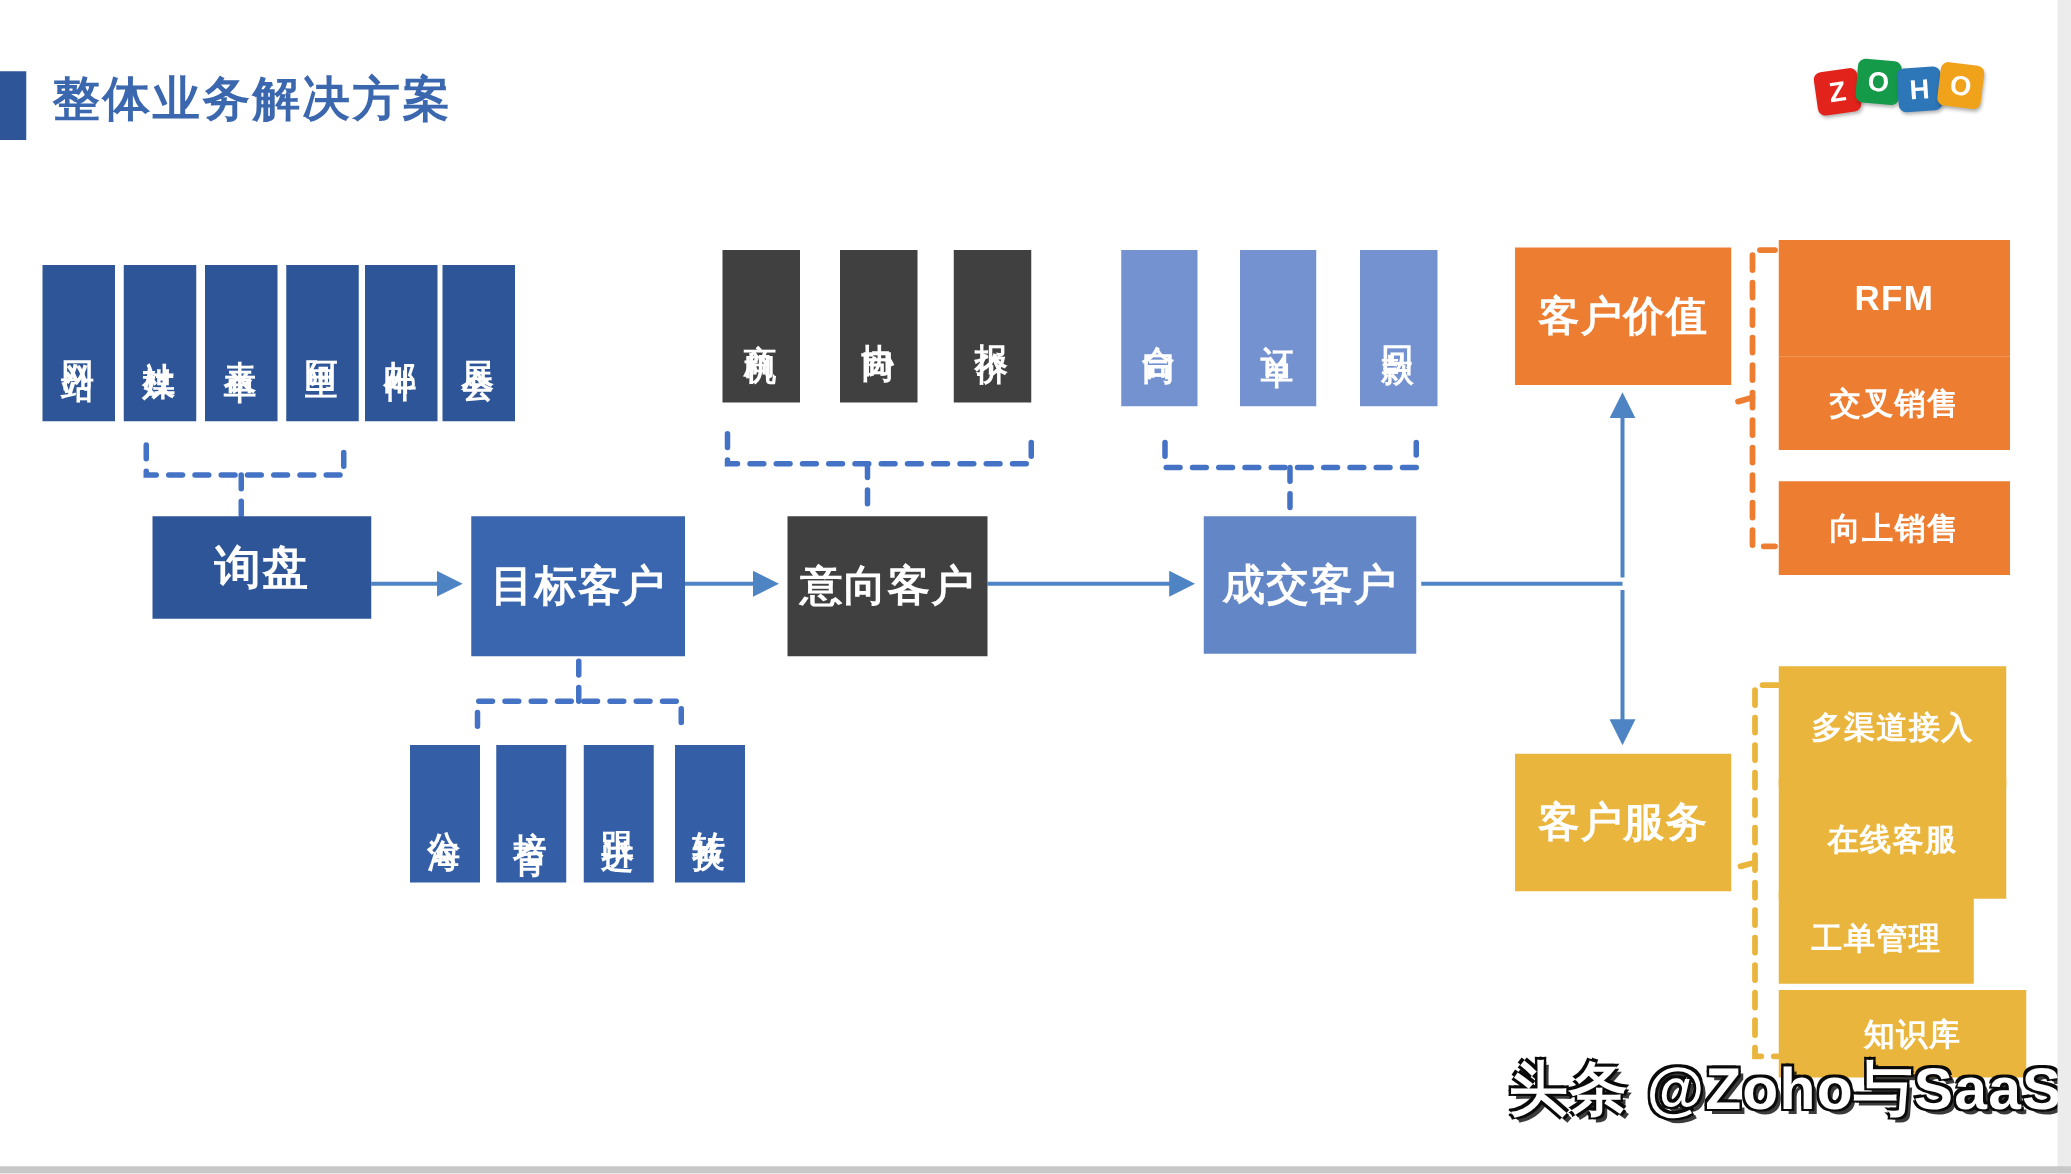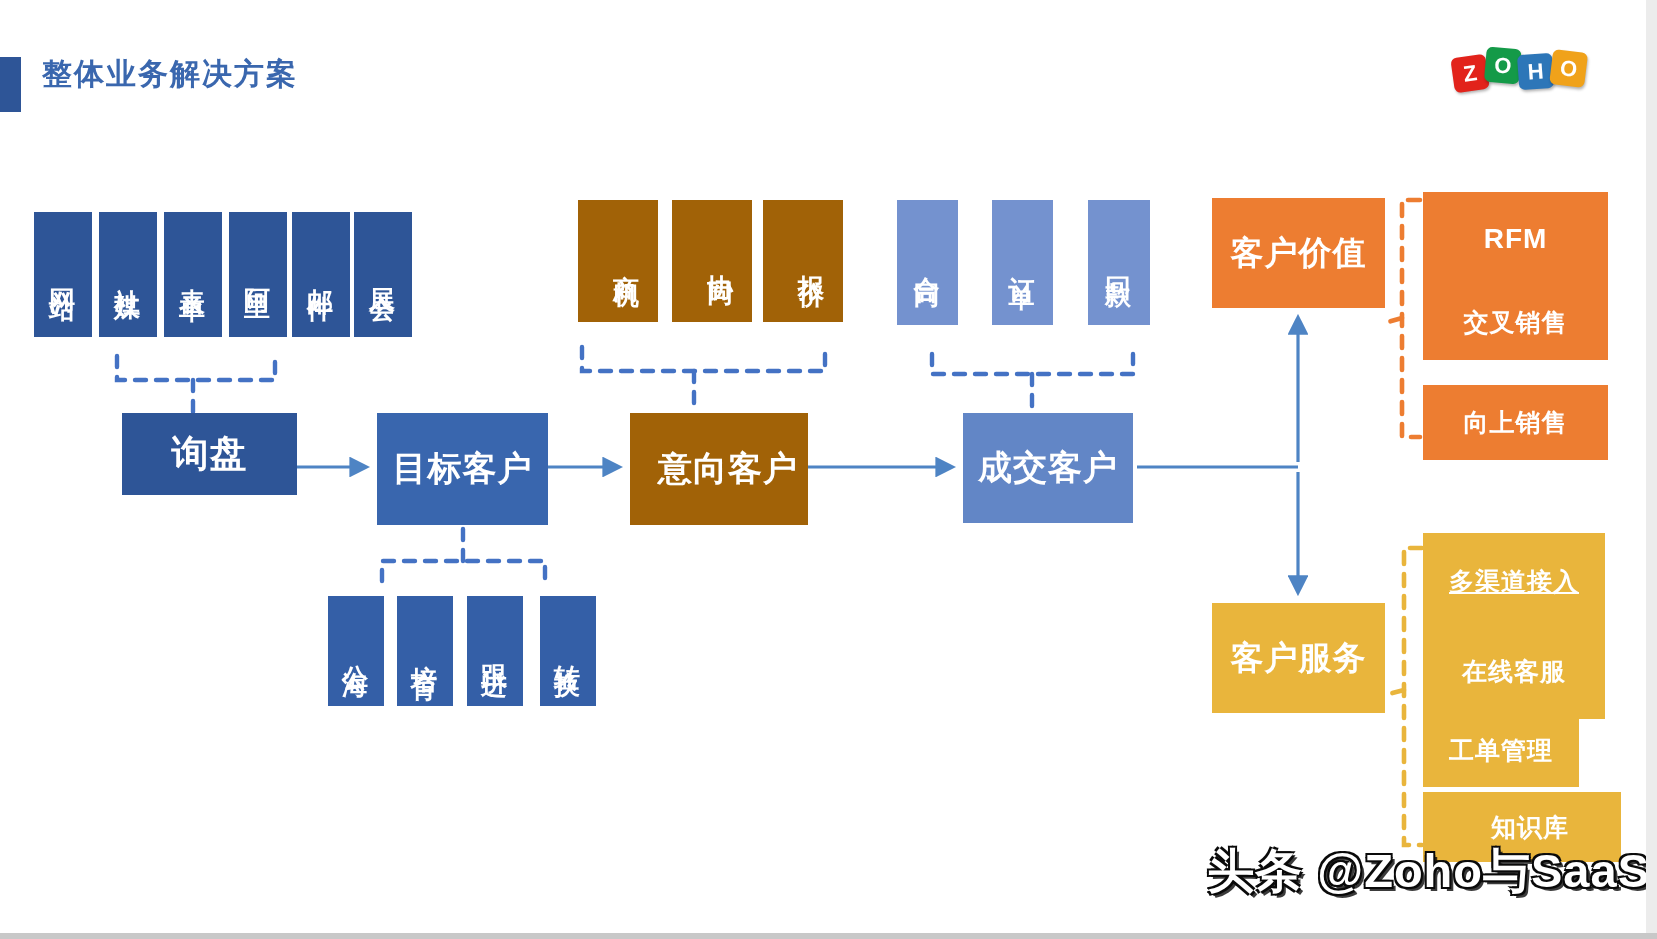--- a/index.html
+++ b/index.html
@@ -1,21 +1,21 @@
 <!DOCTYPE html>
 <html><head>
 <meta charset="utf-8">
 <style>
   html,body{margin:0;padding:0;background:#ffffff;}
   .stage{position:relative;width:1657px;height:939px;background:#ffffff;
          font-family:"Liberation Sans",sans-serif;overflow:hidden;}
   .overlay{position:absolute;left:0;top:0;width:1657px;height:939px;pointer-events:none;}
 
   .accent{position:absolute;left:0;top:57px;width:21px;height:55px;background:#2E5597;}
-  .title{position:absolute;left:42px;top:54px;font-size:30px;font-weight:bold;
+  .title{position:absolute;left:42px;top:54px;font-size:38px;font-weight:bold;
          color:#3A67AE;letter-spacing:2px;}
 
   .zoho{position:absolute;left:1452px;top:52px;display:flex;}
   .tile{width:35px;height:35px;border-radius:6px;display:flex;align-items:center;
         justify-content:center;color:#fff;font-weight:bold;font-size:22px;
         box-shadow:1px 2px 3px rgba(0,0,0,.3);}
   .tile-z{background:#E2231B;transform:rotate(-8deg) translateY(4px);}
   .tile-o1{background:#149A48;transform:rotate(5deg) translateY(-4px);margin-left:-2px;}
   .tile-h{background:#2D76B8;transform:rotate(-4deg) translateY(2px);margin-left:-2px;}
   .tile-o2{background:#F0A21A;transform:rotate(7deg) translateY(-1px);margin-left:-2px;}
@@ -23,21 +23,21 @@
   .box{position:absolute;display:flex;align-items:center;justify-content:center;
        color:#ffffff;font-weight:bold;}
   .vlabel{writing-mode:vertical-rl;text-orientation:upright;letter-spacing:7px;
           font-size:26px;font-weight:bold;}
   .flow-label{font-size:34px;letter-spacing:1px;}
   .side-label{font-size:25px;letter-spacing:1px;}
 
   .bg-dark{background:#2E5597;}
   .bg-mid{background:#3966AE;}
   .bg-mid2{background:#345FA7;}
-  .bg-accent{background:#a16207;padding-left:18px;}
+  .bg-accent{background:#404040;}
   .bg-light{background:#6286C6;}
   .bg-lighter{background:#7492CF;}
   .bg-orange{background:#ED7D31;}
   .bg-gold{background:#E9B53C;}
 
   .edge-right{position:absolute;left:1646px;top:0;width:11px;height:939px;background:#ececec;}
   .edge-bottom{position:absolute;left:0;top:933px;width:1657px;height:6px;background:#c8c8c8;}
 
   .watermark{position:absolute;left:1145px;top:840px;width:505px;text-align:right;
              font-size:47px;font-weight:bold;color:#ffffff;letter-spacing:1px;
@@ -171,21 +171,21 @@
   <div class="box bg-orange" style="left:1423px;top:285px;width:185px;height:75px;">
       <span class="side-label">交叉销售</span>
     </div>
   <div class="box bg-orange" style="left:1423px;top:385px;width:185px;height:75px;">
       <span class="side-label">向上销售</span>
     </div>
 
   <div class="box bg-gold" style="left:1212px;top:603px;width:173px;height:110px;">
       <span class="flow-label" style="font-size:33px;">客户服务</span>
     </div>
-  <div class="box bg-gold" style="left:1423px;top:533px;width:182px;height:97px;text-decoration:underline;">
+  <div class="box bg-gold" style="left:1423px;top:533px;width:182px;height:97px;">
       <span class="side-label">多渠道接入</span>
     </div>
   <div class="box bg-gold" style="left:1423px;top:623px;width:182px;height:96px;">
       <span class="side-label">在线客服</span>
     </div>
   <div class="box bg-gold" style="left:1423px;top:713px;width:156px;height:74px;">
       <span class="side-label">工单管理</span>
     </div>
   <div class="box bg-gold" style="left:1423px;top:792px;width:182px;height:70px;padding-left:16px;">
       <span class="side-label">知识库</span>

